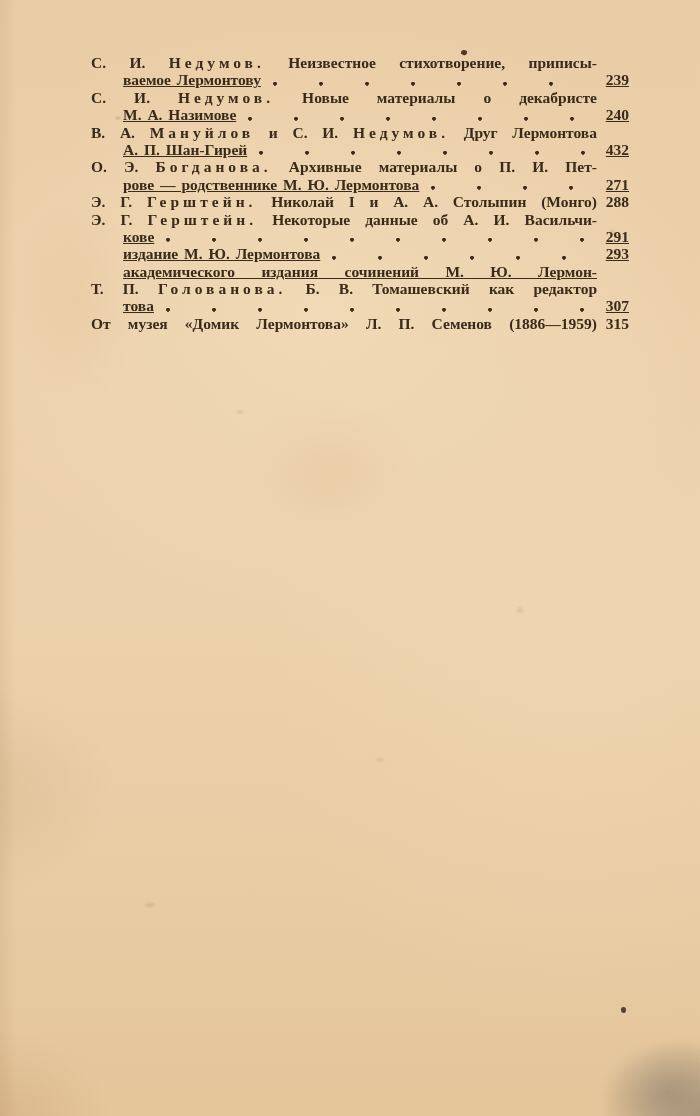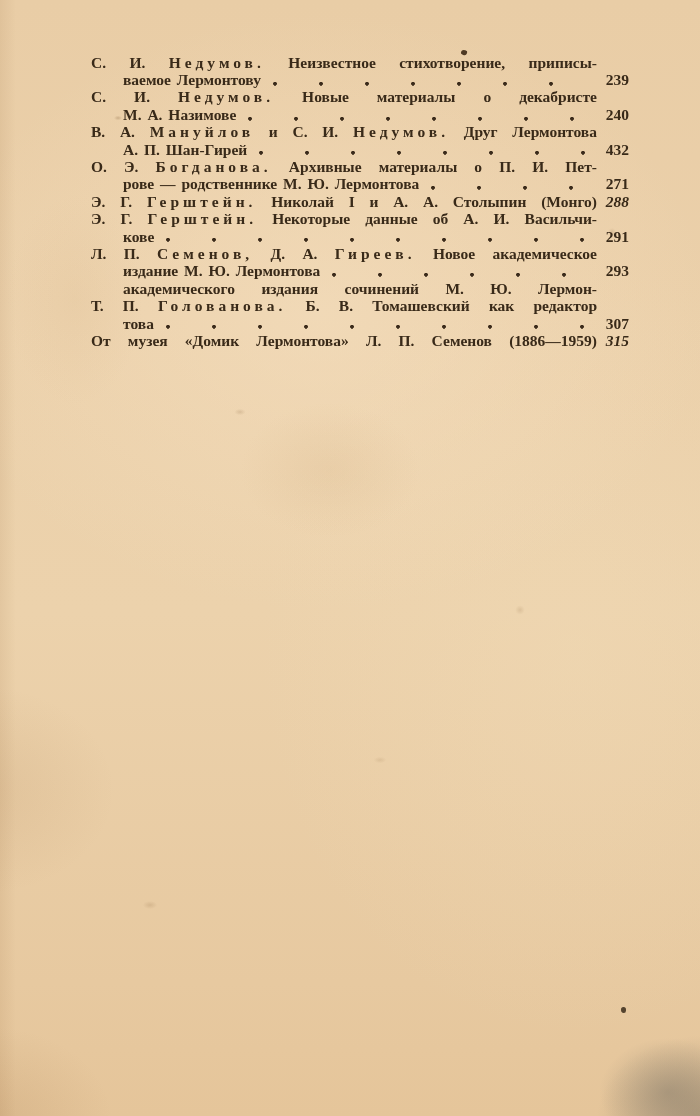--- a/index.html
+++ b/index.html
@@ -46,30 +46,30 @@
     width: 5px; height: 6px; background: #54432e;
     border-radius: 50% 50% 45% 55%;
   }
 
   
   .toc {
     position: absolute; left: 91px; top: 54px; width: 538px;
     font-size: 15.5px; font-weight: 700;
     color: #392a19; word-spacing: 2px;
   }
-  .line { display: flex; align-items: center; height: 17.4px; white-space: nowrap; }
+  .line { display: flex; align-items: flex-start; height: 17.4px; white-space: nowrap; }
   .line .txt { white-space: normal; }
-  .ind1 { padding-left: 32px; }
+  .ind1 { padding-left: 32px; text-decoration: underline; }
 
   
   .justify .txt, .justify-page .txt {
     display: block; width: calc(100% - 32px);
     text-align: justify; text-align-last: justify;
   }
-  .justify-page .pg { display: block; flex: 1; text-align: right; font-style: italic; }
+  .justify-page .pg { display: block; flex: 1; text-align: right; }
 
   
   .leader-row .txt { flex: none; }
   .leader-row .pg { flex: none; margin-left: 12px; }
   .leader {
     flex: 1; align-self: stretch; margin: 0 6px 0 12px;
     background-image: radial-gradient(circle at 2px 1.5px, #3b2b1b 1.5px, rgba(59,43,27,0) 2.1px);
     background-repeat: repeat-x;
     background-size: 46px 3.5px;
     background-position: left bottom 3.5px;
@@ -122,23 +122,20 @@
         <span class="pg">288</span>
       </div>
       <div class="line ind0 justify">
         <span class="txt"><span>Э. Г. </span><span class="sp">Герштейн.</span><span> Некоторые данные об А. И. Васильчи-</span></span>
       </div>
       <div class="line ind1 leader-row">
         <span class="txt"><span>кове</span></span>
         <span class="leader"></span>
         <span class="pg">291</span>
       </div>
-      <div class="line ind0 justify">
-        <span class="txt"><span>Л. П. </span><span class="sp">Семенов,</span><span> Д. А. </span><span class="sp">Гиреев.</span><span> Новое академическое</span></span>
-      </div>
       <div class="line ind1 leader-row">
         <span class="txt"><span>издание М. Ю. Лермонтова</span></span>
         <span class="leader"></span>
         <span class="pg">293</span>
       </div>
       <div class="line ind1 justify">
         <span class="txt"><span>академического издания сочинений М. Ю. Лермон-</span></span>
       </div>
       <div class="line ind0 justify">
         <span class="txt"><span>Т. П. </span><span class="sp">Голованова.</span><span> Б. В. Томашевский как редактор</span></span>

